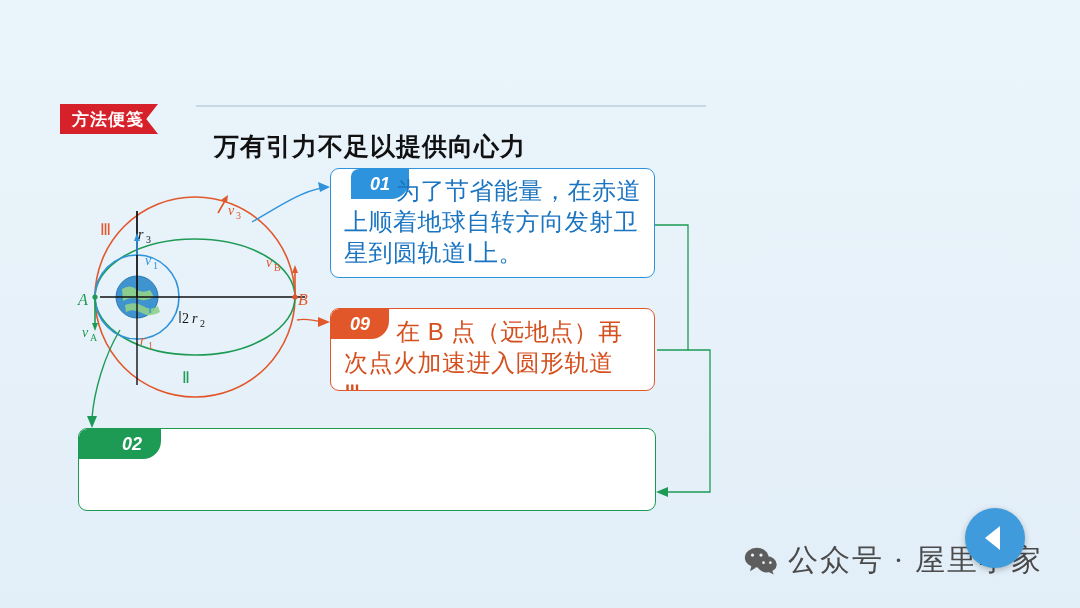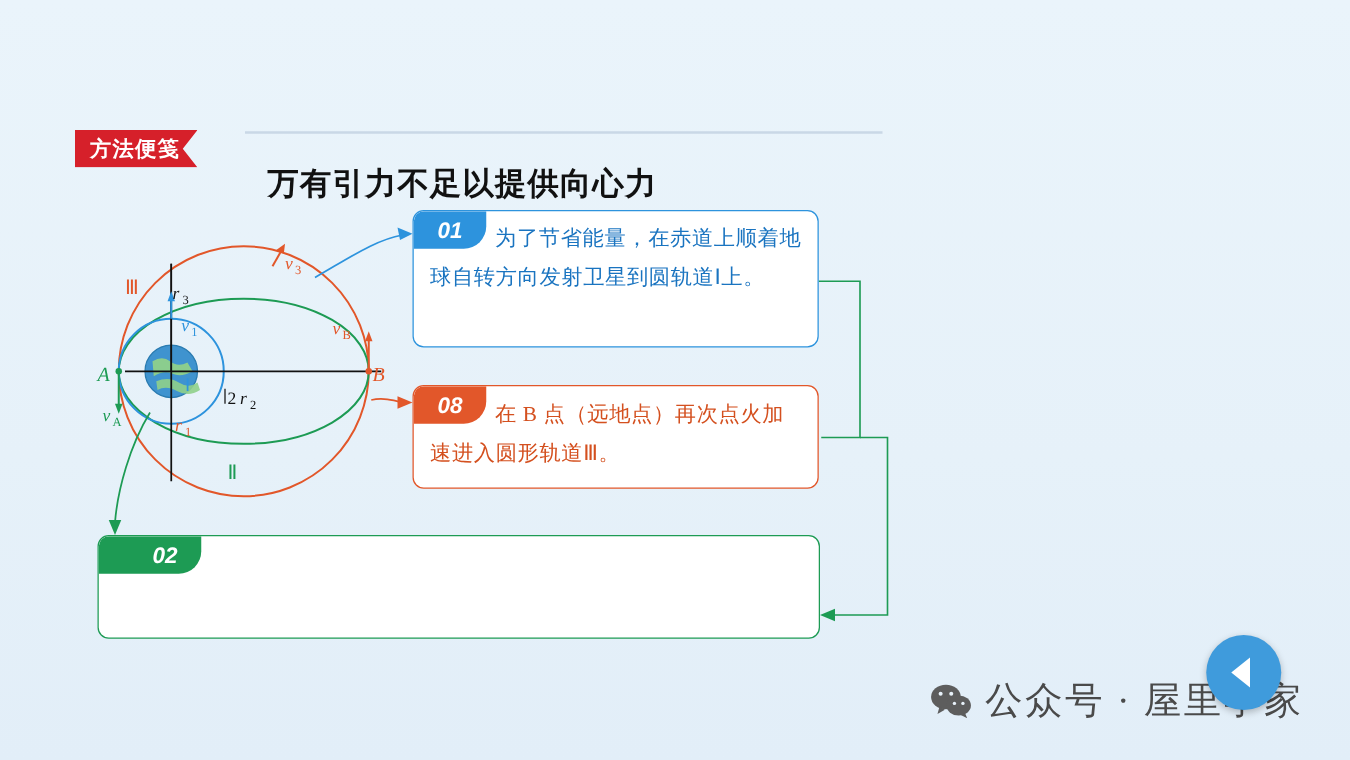--- a/index.html
+++ b/index.html
@@ -43,28 +43,28 @@
     overflow:hidden;
   }
   .callout .tag{
     position:absolute;left:0;top:0;
     width:58px;height:30px;
     color:#fff;font-size:18px;font-weight:bold;font-style:italic;
     display:flex;align-items:center;justify-content:center;
     border-radius:8px 0 18px 0;
   }
   .callout .body{
-    font-family:Liberation Serif, serif;
-    font-size:17px;line-height:31px;
+    font-family:Liberation Sans, sans-serif;
+    font-size:24px;line-height:31px;
     letter-spacing:.5px;
     white-space:pre-wrap;
   }
 
   #box01{left:330px;top:168px;width:325px;height:110px;border:1.6px solid #2d93dd;}
-  #box01 .tag{background:#2d93dd;}
+  #box01 .tag{background:#2d93dd;margin-left:20px;}
   #box01 .body{color:#1a74c0;position:absolute;left:13px;top:6px;width:300px;text-indent:52px;}
 
   #box03{left:330px;top:308px;width:325px;height:83px;border:1.6px solid #e2572a;}
   #box03 .tag{background:#e2572a;}
   #box03 .body{color:#d4501f;position:absolute;left:13px;top:7px;width:300px;text-indent:52px;}
 
   #box02{left:78px;top:428px;width:578px;height:83px;border:1.6px solid #1d9b54;}
   #box02 .tag{background:#1d9b54;padding-left:24px;}
   #box02 .body{color:#17964f;position:absolute;left:13px;top:7px;width:555px;text-indent:52px;}
 
@@ -181,21 +181,21 @@
     <path d="M688 350 L 710 350 L 710 492 L 663 492" fill="none" stroke="#1d9b54" stroke-width="1.3"></path>
     <polygon points="656,492 668,487 668,497" fill="#1d9b54"></polygon>
   </svg>
 
   <div class="callout" id="box01">
     <div class="tag">01</div>
     <div class="body">为了节省能量，在赤道上顺着地球自转方向发射卫星到圆轨道Ⅰ上。</div>
   </div>
 
   <div class="callout" id="box03">
-    <div class="tag">08</div>
+    <div class="tag">09</div>
     <div class="body">在 B 点（远地点）再次点火加速进入圆形轨道Ⅲ。</div>
   </div>
 
   <div class="callout" id="box02">
     <div class="tag">02</div>
   </div>
 
   <div class="wechat">
     <svg class="wx-icon" viewBox="0 0 40 34">
       <ellipse cx="15" cy="13" rx="14" ry="11.5" fill="#5d5d5d"></ellipse>

